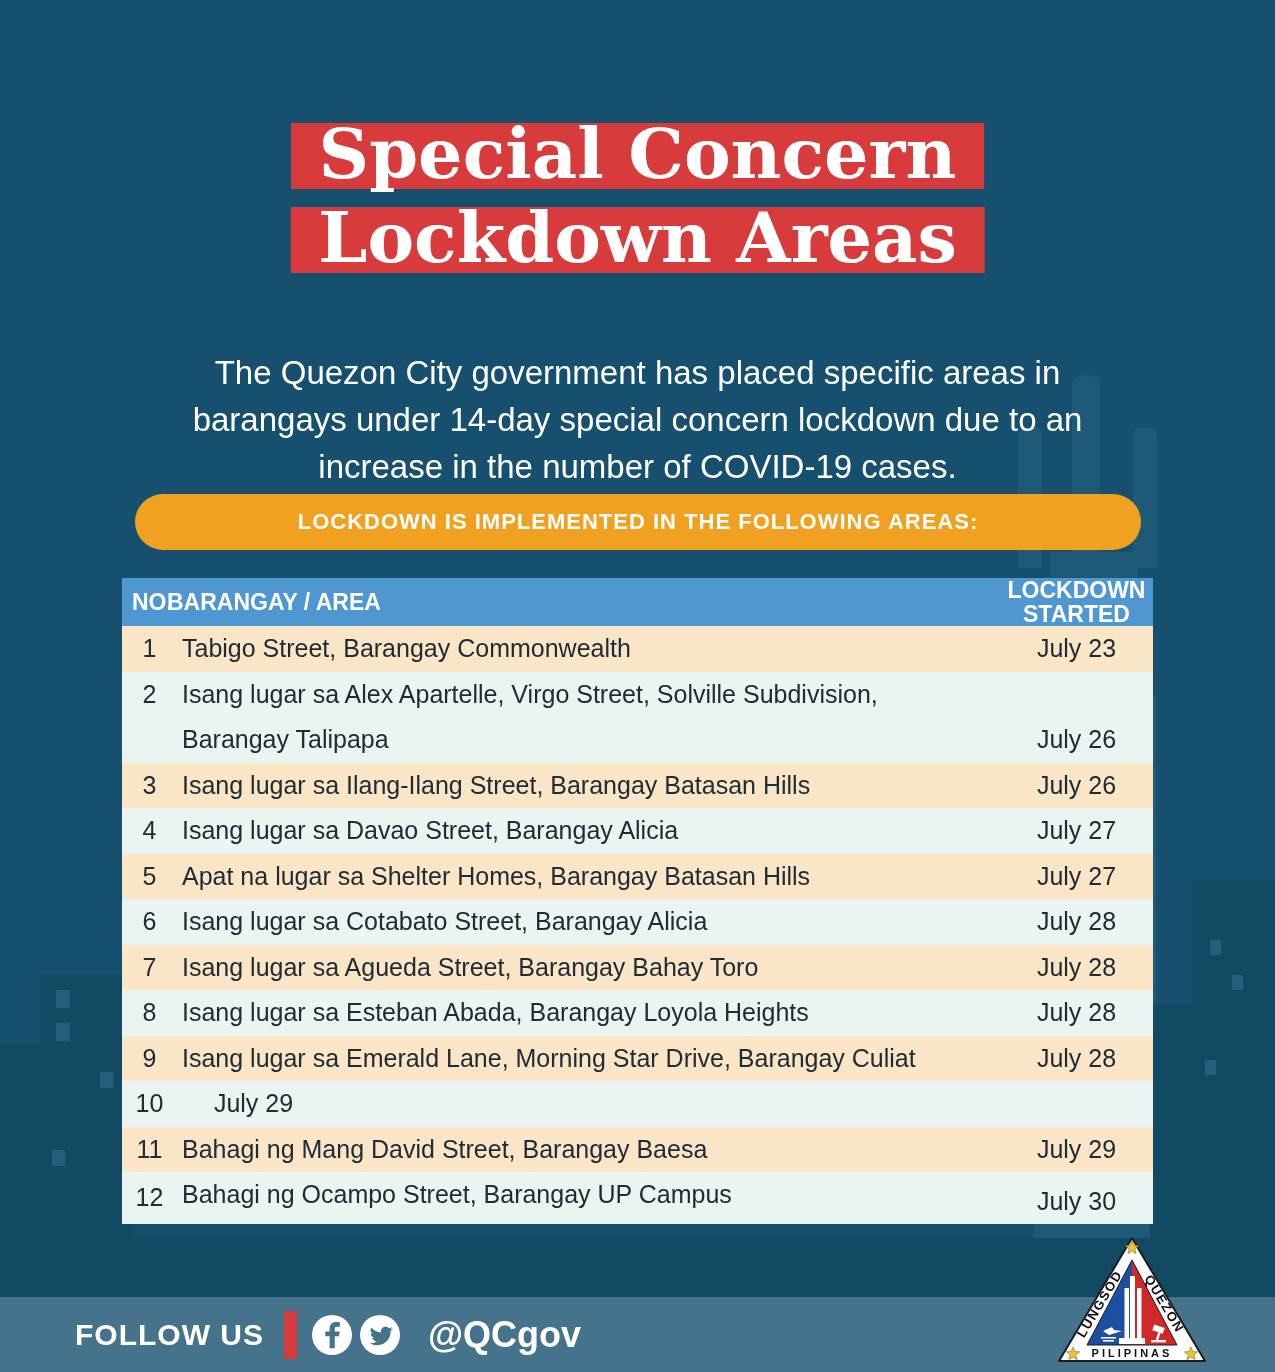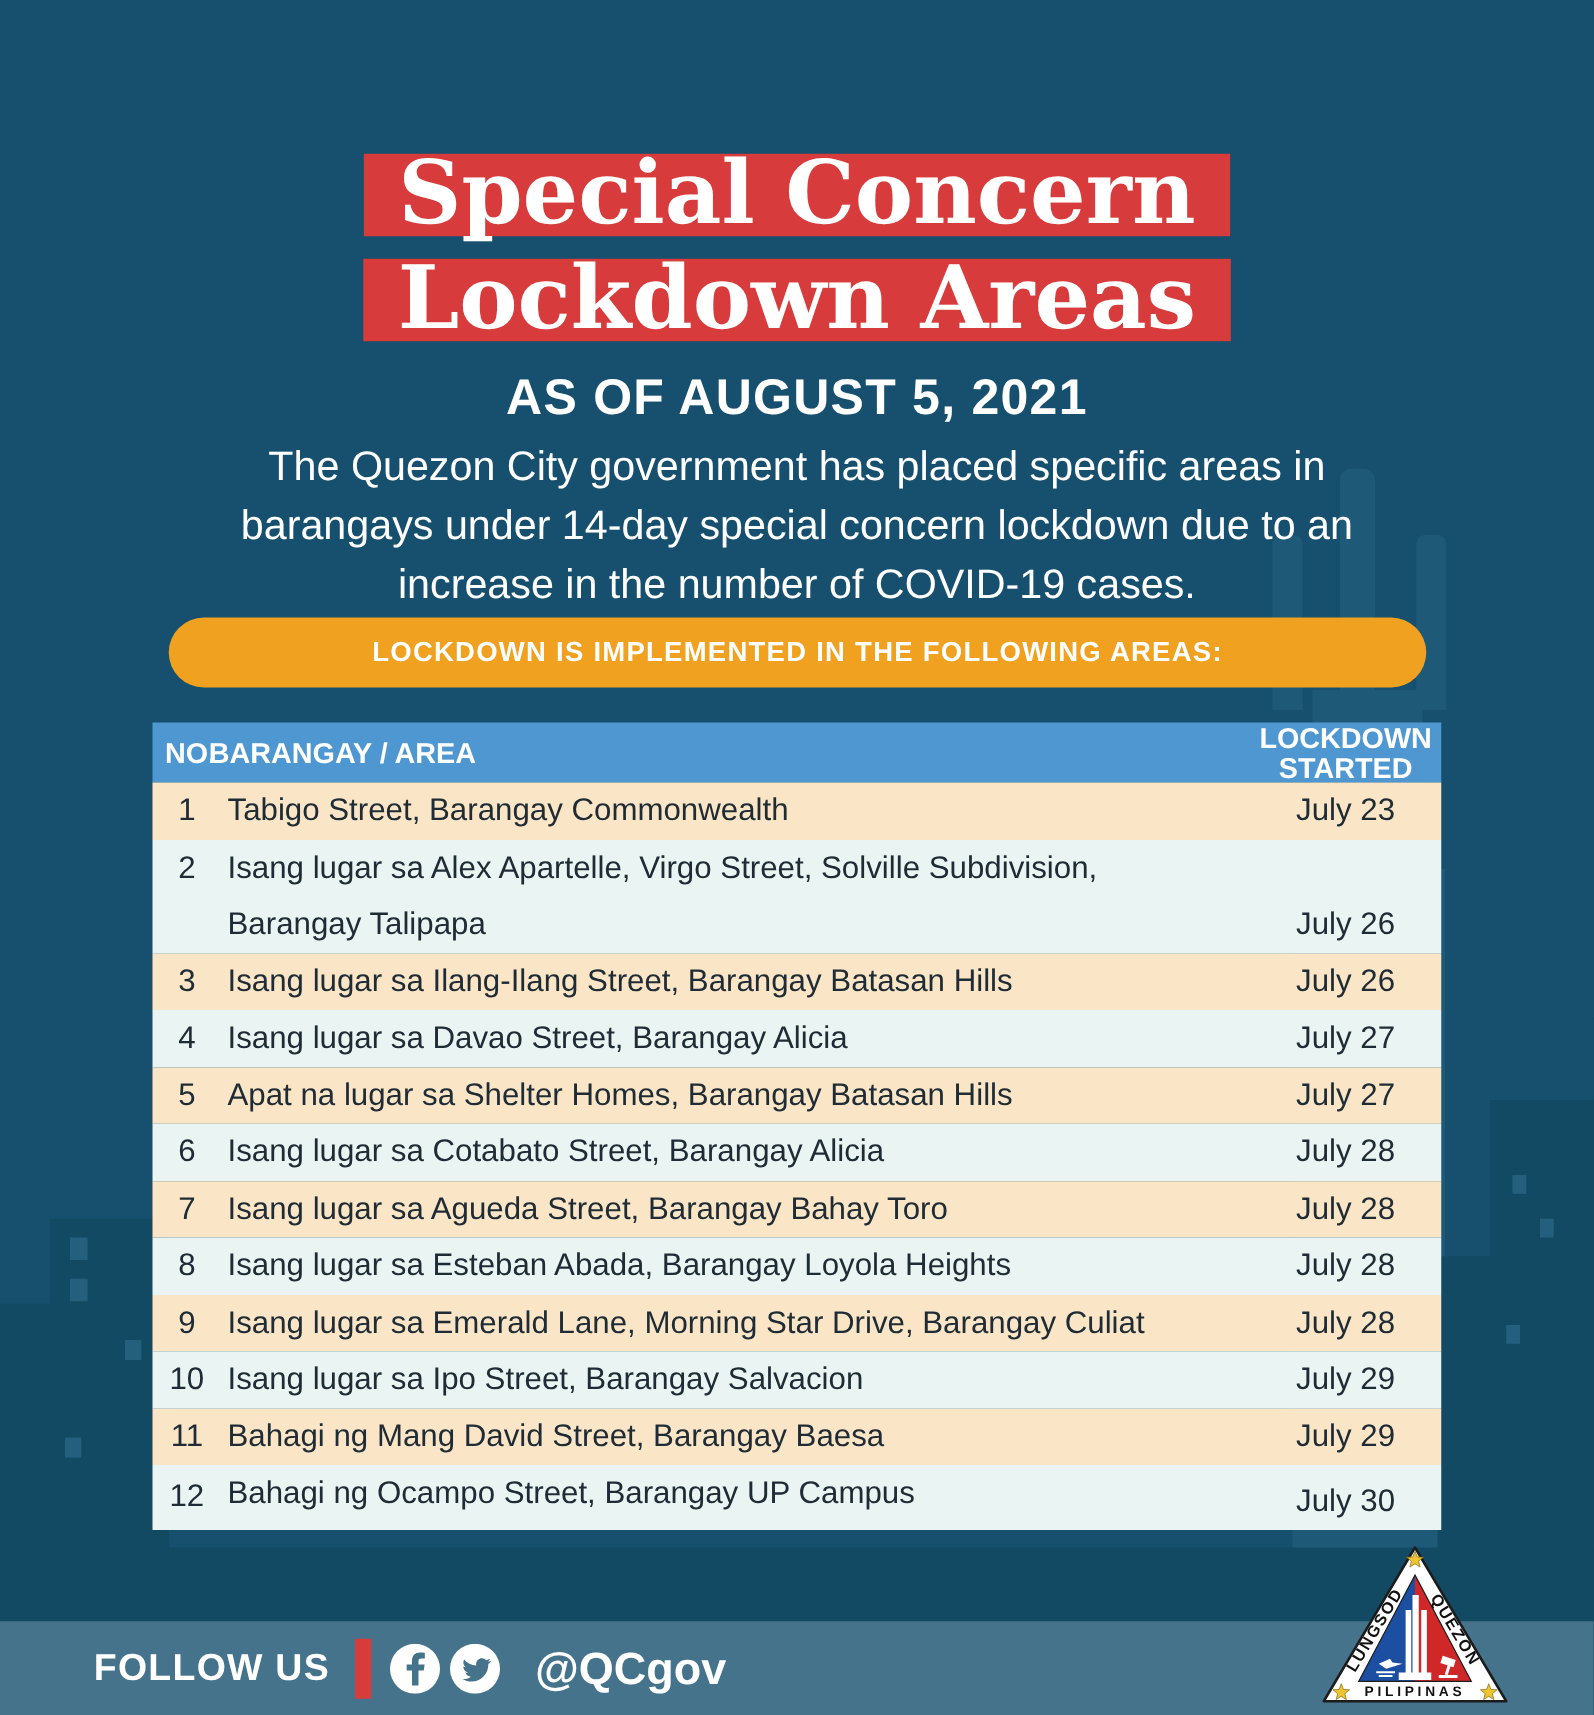--- a/index.html
+++ b/index.html
@@ -112,21 +112,20 @@
     <div class="sk win w2"></div>
     <div class="sk win w3"></div>
     <div class="sk win w4"></div>
     <div class="sk win w5"></div>
     <div class="sk win w6"></div>
     <div class="sk win w7"></div>
   </div>
 
   <div class="banner banner1">Special Concern</div>
   <div class="banner banner2">Lockdown Areas</div>
-  <div class="asof">AS OF AUGUST 5, 2021</div>
   <div class="desc">The Quezon City government has placed specific areas in
 barangays under 14-day special concern lockdown due to an
 increase in the number of COVID-19 cases.</div>
   <div class="pill">LOCKDOWN IS IMPLEMENTED IN THE FOLLOWING AREAS:</div>
 
   <div class="lockdown-table">
     <div class="thead">
       <div class="h-no">NO.</div>
       <div class="h-area">BARANGAY / AREA</div>
       <div class="h-date">LOCKDOWN
@@ -212,21 +211,20 @@
         </div>
       <div class="c-area">Isang lugar sa Emerald Lane, Morning Star Drive, Barangay Culiat</div>
       <div class="c-date">
           <span>July 28</span>
         </div>
     </div>
     <div class="trow lite">
       <div class="c-no">
           <span>10</span>
         </div>
-      <div class="c-area">Isang lugar sa Ipo Street, Barangay Salvacion</div>
       <div class="c-date">
           <span>July 29</span>
         </div>
     </div>
     <div class="trow peach">
       <div class="c-no">
           <span>11</span>
         </div>
       <div class="c-area">Bahagi ng Mang David Street, Barangay Baesa</div>
       <div class="c-date">

